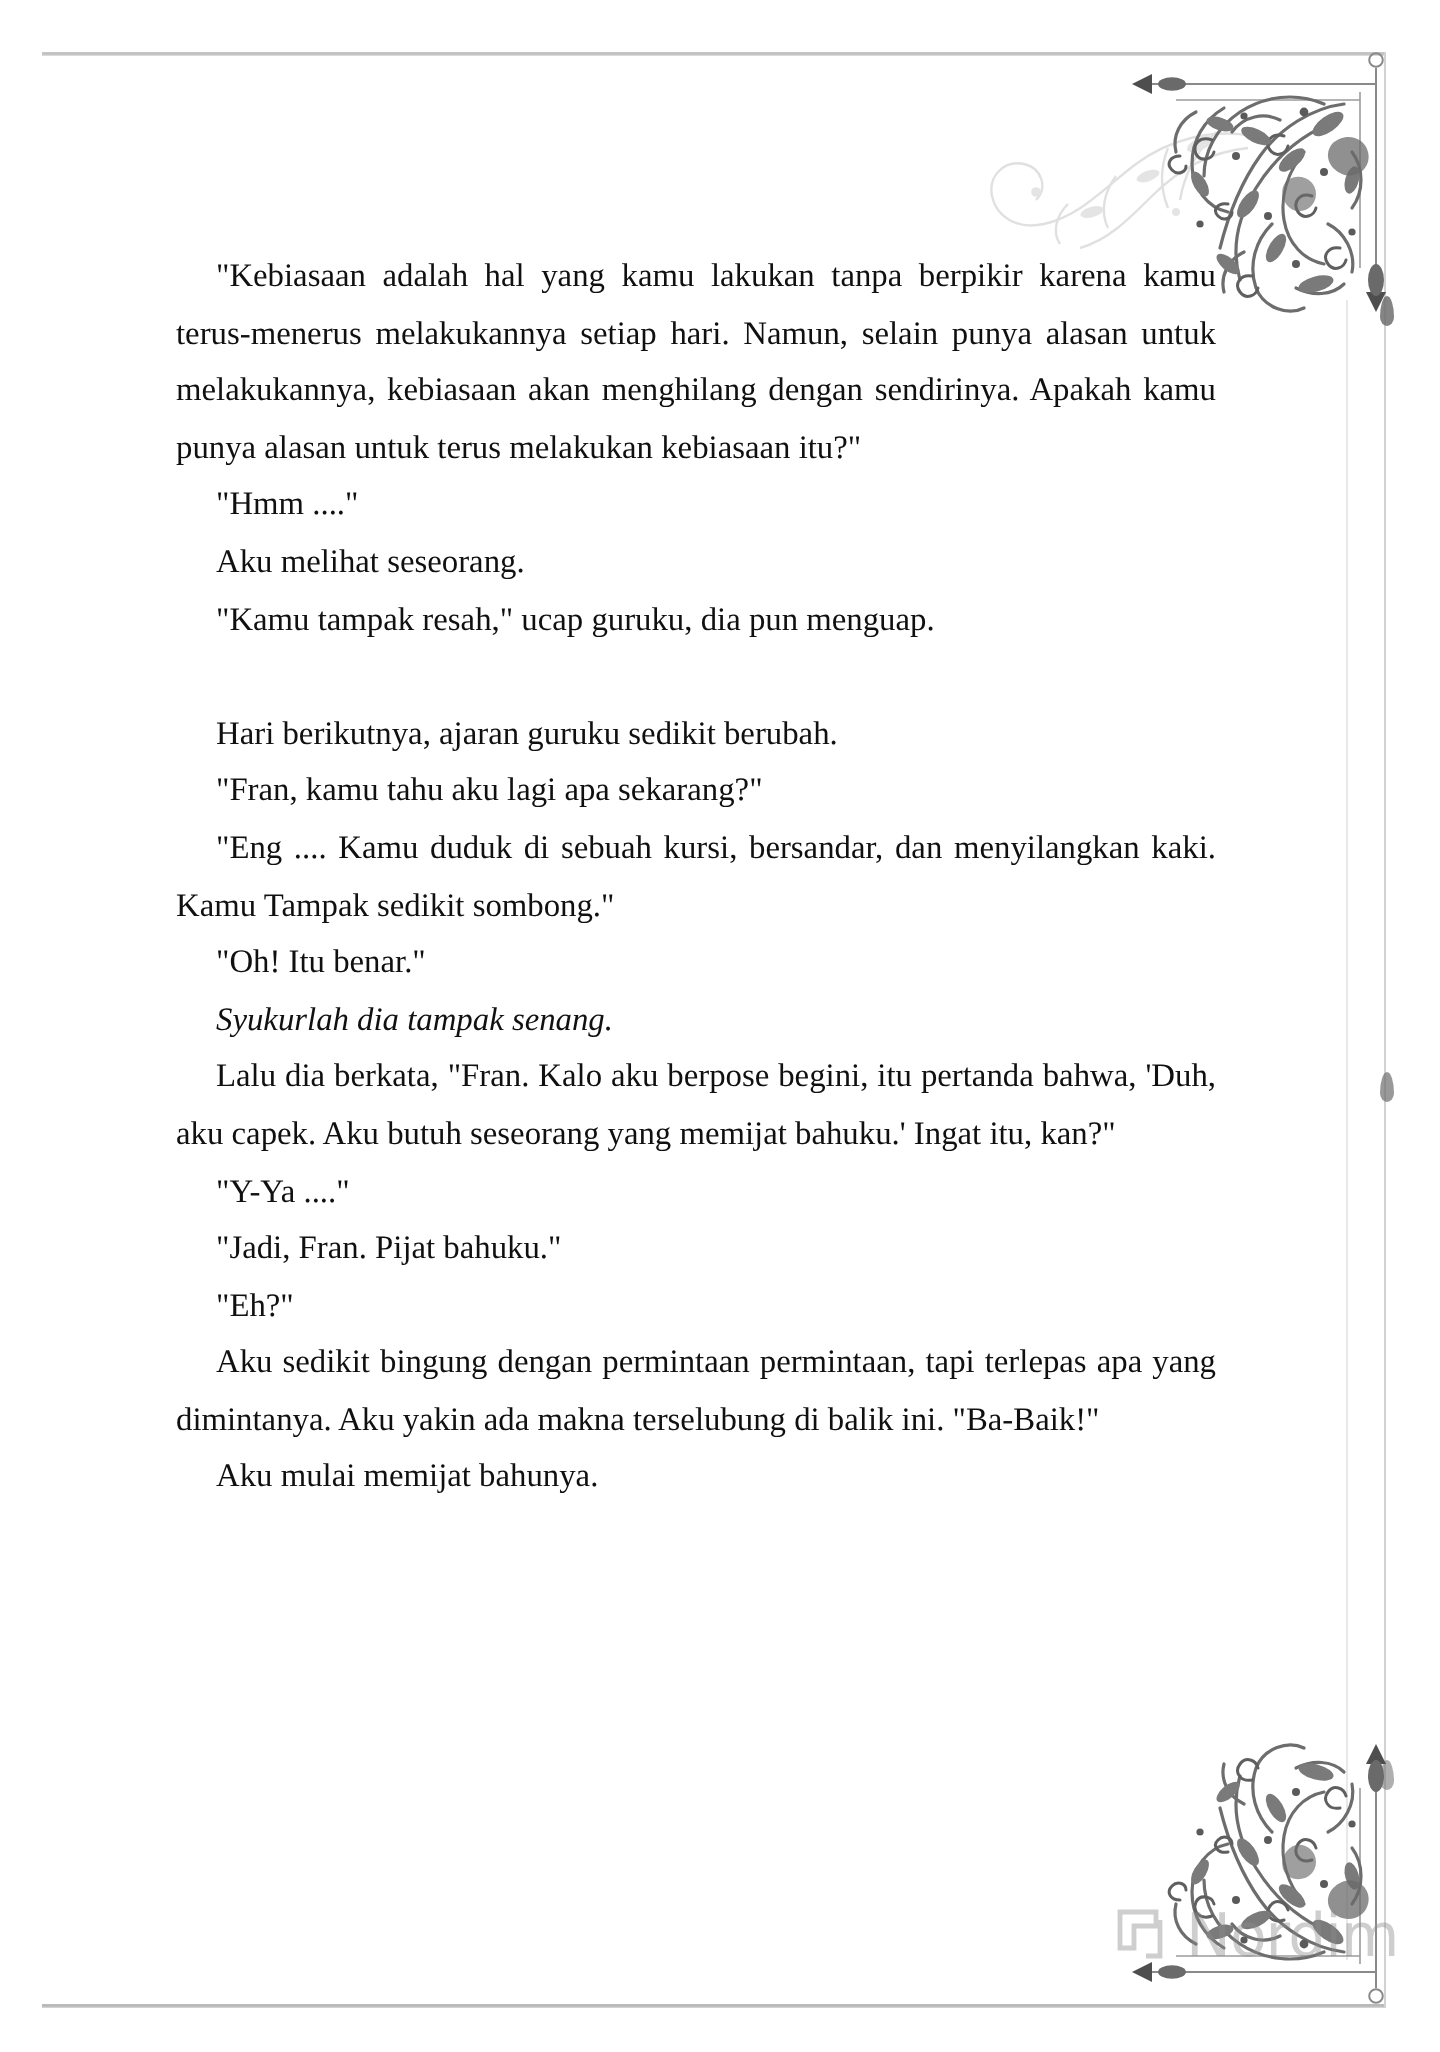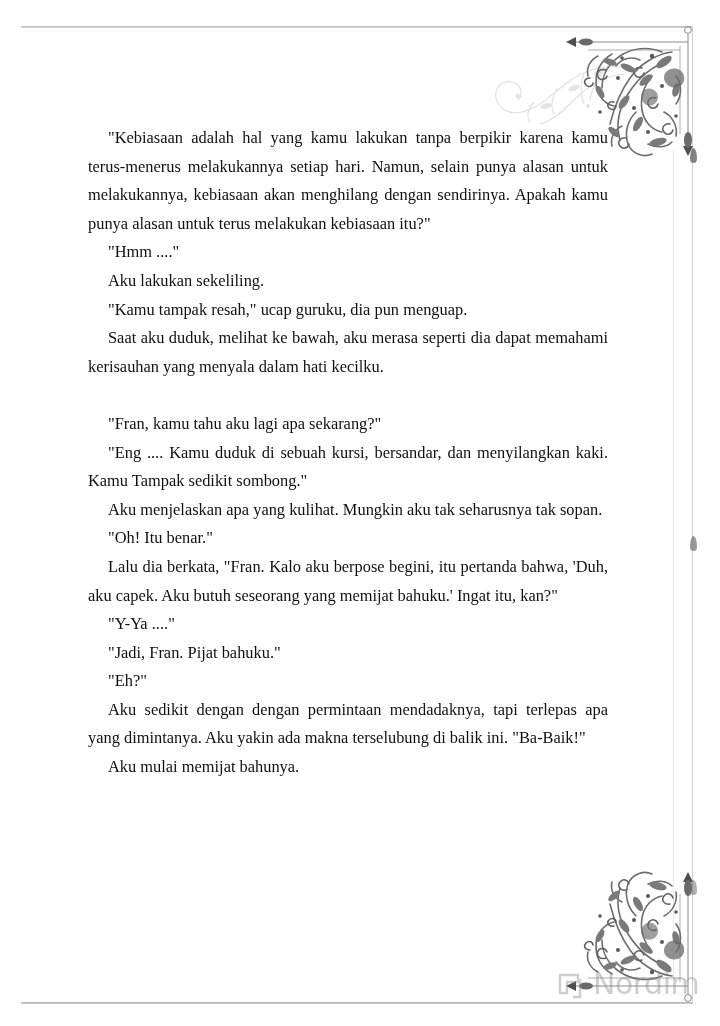--- a/index.html
+++ b/index.html
@@ -92,24 +92,23 @@
     height: 86px;
     opacity: .30;
   }
 
   
   .watermark {
     position: absolute;
     left: 558px;
     top: 954px;
     display: flex;
-    align-items: flex-end;
+    align-items: flex-start;
     gap: 9px;
     opacity: .42;
-    margin-top: 15px;
   }
   .watermark .wm-mark {
     width: 26px;
     height: 26px;
   }
   .watermark .wm-text {
     font-family: "DejaVu Sans", "Liberation Sans", sans-serif;
     font-size: 30px;
     font-weight: 400;
     color: #8b8b8b;
@@ -326,29 +325,29 @@
   <div class="watermark">
     <svg class="wm-mark" viewBox="0 0 26 26">
       <path d="M2 2 H20 V9 H9 V20 H2 Z M22 6 V24 H15" fill="none" stroke="#8b8b8b" stroke-width="2.4" stroke-linejoin="miter"></path>
     </svg>
     <span class="wm-text">Nordim</span>
   </div>
 
   <div class="textblock" id="textblock">
       <p class="indent">"Kebiasaan adalah hal yang kamu lakukan tanpa berpikir karena kamu terus-menerus melakukannya setiap hari. Namun, selain punya alasan untuk melakukannya, kebiasaan akan menghilang dengan sendirinya. Apakah kamu punya alasan untuk terus melaku­kan kebiasaan itu?"</p>
       <p class="indent last-line-left">"Hmm ...."</p>
-      <p class="indent last-line-left">Aku lakukan sekeliling.</p>
+      <p class="indent last-line-left">Aku melihat seseorang.</p>
       <p class="indent last-line-left">"Kamu tampak resah," ucap guruku, dia pun menguap.</p>
-      <p class="indent">Saat aku duduk, melihat ke bawah, aku merasa seperti dia dapat memahami kerisauhan yang menyala dalam hati kecilku.</p>
       <div class="spacer"></div>
+      <p class="indent last-line-left">Hari berikutnya, ajaran guruku sedikit berubah.</p>
       <p class="indent last-line-left">"Fran, kamu tahu aku lagi apa sekarang?"</p>
       <p class="indent">"Eng .... Kamu duduk di sebuah kursi, bersandar, dan menyilang­kan kaki. Kamu Tampak sedikit sombong."</p>
-      <p class="indent">Aku menjelaskan apa yang kulihat. Mungkin aku tak seharusnya tak sopan.</p>
       <p class="indent last-line-left">"Oh! Itu benar."</p>
+      <p class="indent italic last-line-left">Syukurlah dia tampak senang.</p>
       <p class="indent">Lalu dia berkata, "Fran. Kalo aku berpose begini, itu pertanda bahwa, 'Duh, aku capek. Aku butuh seseorang yang memijat bahuku.' Ingat itu, kan?"</p>
       <p class="indent last-line-left">"Y-Ya ...."</p>
       <p class="indent last-line-left">"Jadi, Fran. Pijat bahuku."</p>
       <p class="indent last-line-left">"Eh?"</p>
-      <p class="indent">Aku sedikit dengan dengan permintaan mendadaknya, tapi terle­pas apa yang dimintanya. Aku yakin ada makna terselubung di balik ini. "Ba-Baik!"</p>
+      <p class="indent">Aku sedikit bingung dengan permintaan permintaan, tapi terle­pas apa yang dimintanya. Aku yakin ada makna terselubung di balik ini. "Ba-Baik!"</p>
       <p class="indent last-line-left">Aku mulai memijat bahunya.</p>
     </div>
 
 </div>
 
 </body></html>

